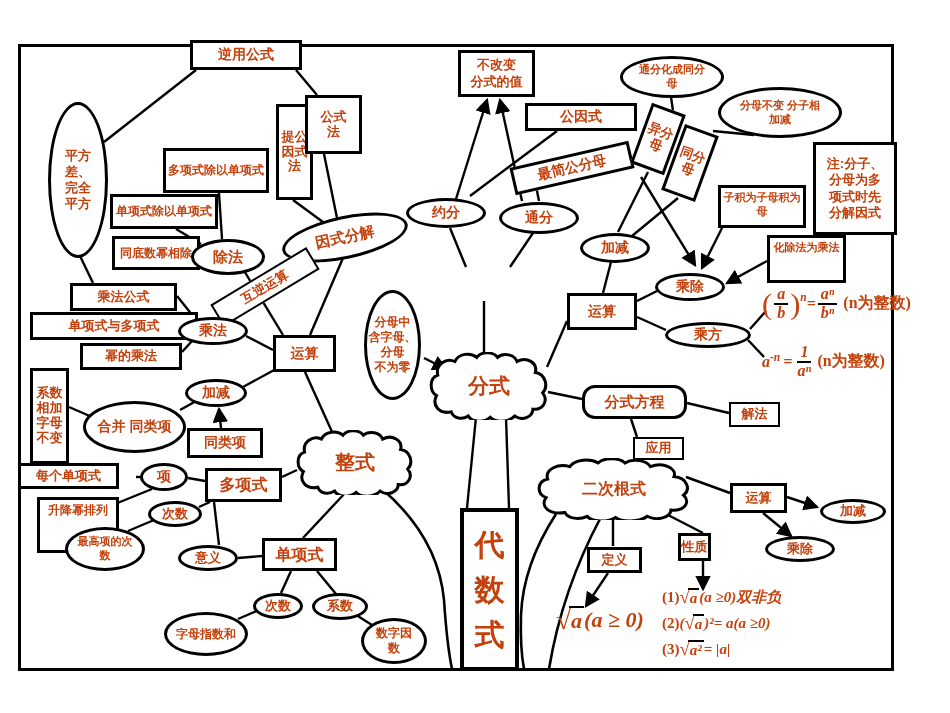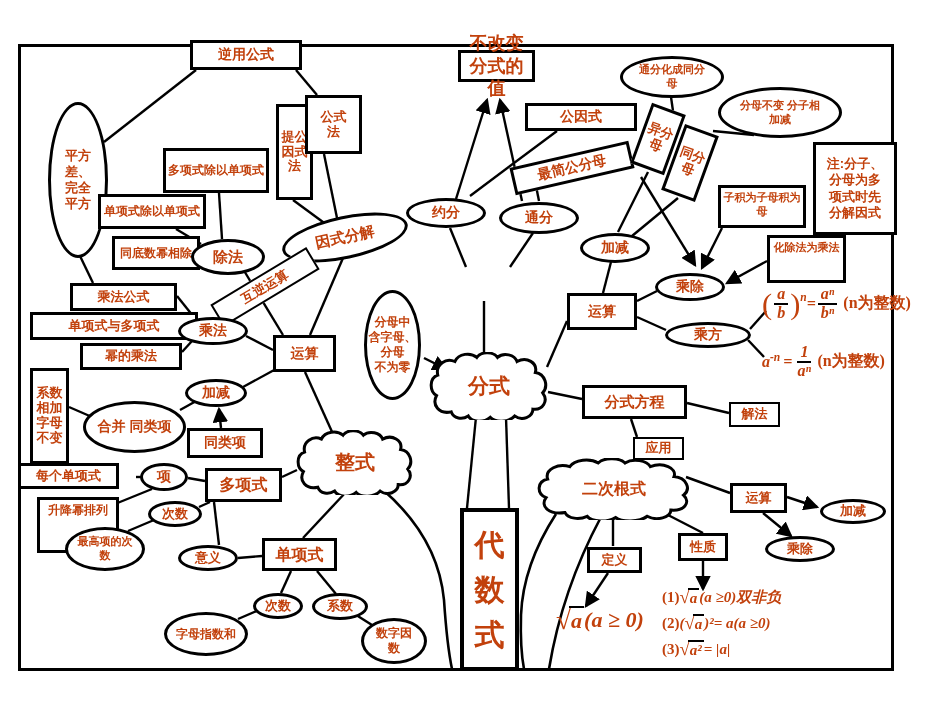--- a/index.html
+++ b/index.html
@@ -118,21 +118,21 @@
   <div class="node ellipse" style="left:48px;top:102px;width:60px;height:156px;font-size:13px;">平方
 差、
 完全
 平方</div>
   <div class="node rect vtext" style="left:276px;top:104px;width:37px;height:96px;font-size:13px;">提公
 因式
 法</div>
   <div class="node rect vtext" style="left:305px;top:95px;width:57px;height:59px;font-size:13px;">公式
 法</div>
   <div class="node rect" style="left:163px;top:148px;width:106px;height:45px;font-size:12px;">多项式除以单项式</div>
-  <div class="node rect" style="left:98px;top:194px;width:108px;height:35px;font-size:12px;text-align:center;">单项式除以单项式</div>
+  <div class="node rect" style="left:110px;top:194px;width:108px;height:35px;font-size:12px;text-align:center;">单项式除以单项式</div>
   <div class="node rect" style="left:112px;top:236px;width:88px;height:34px;font-size:12px;">同底数幂相除</div>
   <div class="node ellipse" style="left:191px;top:239px;width:74px;height:36px;font-size:15px;">除法</div>
   <div class="node ellipse" style="left:281px;top:216px;width:128px;height:43px;font-size:15px;transform:rotate(-12deg);">因式分解</div>
   <div class="node rect thin" style="left:209px;top:274px;width:112px;height:26px;font-size:13px;transform:rotate(-31deg);">互逆运算</div>
   <div class="node rect" style="left:70px;top:283px;width:107px;height:28px;font-size:13px;">乘法公式</div>
   <div class="node rect" style="left:30px;top:312px;width:168px;height:28px;font-size:13px;">单项式与多项式</div>
   <div class="node rect" style="left:80px;top:343px;width:102px;height:27px;font-size:13px;">幂的乘法</div>
   <div class="node ellipse" style="left:178px;top:317px;width:70px;height:28px;font-size:14px;">乘法</div>
   <div class="node rect" style="left:273px;top:335px;width:63px;height:37px;font-size:14px;">运算</div>
   <div class="node ellipse" style="left:185px;top:379px;width:62px;height:28px;font-size:14px;">加减</div>
@@ -173,21 +173,21 @@
     <svg viewBox="0 0 200 100" preserveAspectRatio="none">
         <path d="M38,88 C18,92 6,78 14,64 C2,58 2,38 16,34 C12,18 30,8 44,14 C50,2 70,0 80,8 C88,-2 108,0 114,8 C124,0 142,4 146,14 C162,6 180,16 176,30 C192,32 198,50 188,60 C198,72 188,86 172,84 C172,96 154,102 142,94 C132,104 110,104 102,96 C92,104 72,104 66,94 C56,100 42,98 38,88 Z" fill="#fff" stroke="#000" stroke-width="3" vector-effect="non-scaling-stroke"></path>
       </svg>
     <span class="cloud-label">二次根式</span>
   </div>
 
   <div class="node rect vtext" style="left:460px;top:508px;width:59px;height:163px;font-size:30px;border-width:4px;line-height:1.5;">代
 数
 式</div>
 
-  <div class="node rect" style="left:458px;top:50px;width:77px;height:32px;font-size:18px;">不改变
+  <div class="node rect" style="left:458px;top:50px;width:77px;height:47px;font-size:13px;">不改变
 分式的值</div>
   <div class="node rect" style="left:525px;top:103px;width:112px;height:28px;font-size:14px;">公因式</div>
   <div class="node rect" style="left:511px;top:154px;width:122px;height:28px;font-size:14px;transform:rotate(-13deg);">最简公分母</div>
   <div class="node ellipse" style="left:406px;top:198px;width:80px;height:30px;font-size:14px;">约分</div>
   <div class="node ellipse" style="left:499px;top:202px;width:80px;height:32px;font-size:14px;">通分</div>
   <div class="node ellipse" style="left:364px;top:290px;width:57px;height:110px;font-size:12px;">分母中
 含字母、
 分母
 不为零</div>
   <div class="node ellipse" style="left:620px;top:56px;width:104px;height:42px;font-size:11px;">通分化成同分
@@ -201,26 +201,26 @@
   <div class="node rect" style="left:813px;top:142px;width:84px;height:93px;font-size:13px;">注:分子、
 分母为多
 项式时先
 分解因式</div>
   <div class="node rect top-align" style="left:718px;top:185px;width:88px;height:43px;font-size:11px;">子积为子母积为母</div>
   <div class="node rect top-align" style="left:767px;top:235px;width:79px;height:48px;font-size:11px;">化除法为乘法</div>
   <div class="node ellipse" style="left:580px;top:233px;width:70px;height:30px;font-size:14px;">加减</div>
   <div class="node ellipse" style="left:655px;top:273px;width:70px;height:28px;font-size:14px;">乘除</div>
   <div class="node rect" style="left:567px;top:293px;width:70px;height:37px;font-size:14px;">运算</div>
   <div class="node ellipse" style="left:665px;top:322px;width:86px;height:26px;font-size:14px;">乘方</div>
-  <div class="node rect" style="left:582px;top:385px;width:105px;height:34px;font-size:15px;">分式方程</div>
+  <div class="node rect" style="left:582px;top:385px;width:105px;height:34px;font-size:15px;border-radius:13px;">分式方程</div>
   <div class="node rect thin" style="left:729px;top:402px;width:51px;height:25px;font-size:13px;">解法</div>
   <div class="node rect thin" style="left:613px;top:437px;width:51px;height:23px;font-size:13px;margin-left:20px;">应用</div>
 
   <div class="node rect" style="left:587px;top:547px;width:55px;height:26px;font-size:13px;">定义</div>
-  <div class="node rect" style="left:678px;top:533px;width:50px;height:28px;font-size:13px;">性质</div>
+  <div class="node rect" style="left:678px;top:533px;width:33px;height:28px;font-size:13px;">性质</div>
   <div class="node rect" style="left:730px;top:483px;width:57px;height:30px;font-size:13px;">运算</div>
   <div class="node ellipse" style="left:820px;top:499px;width:66px;height:25px;font-size:13px;">加减</div>
   <div class="node ellipse" style="left:765px;top:536px;width:70px;height:26px;font-size:13px;">乘除</div>
 
   <div class="formula" style="left:762px;top:286px;font-size:16px;">
     <span class="bigp">(</span>
     <span class="frac">
         <span class="num">a</span>
         <span class="den">b</span>
       </span>

